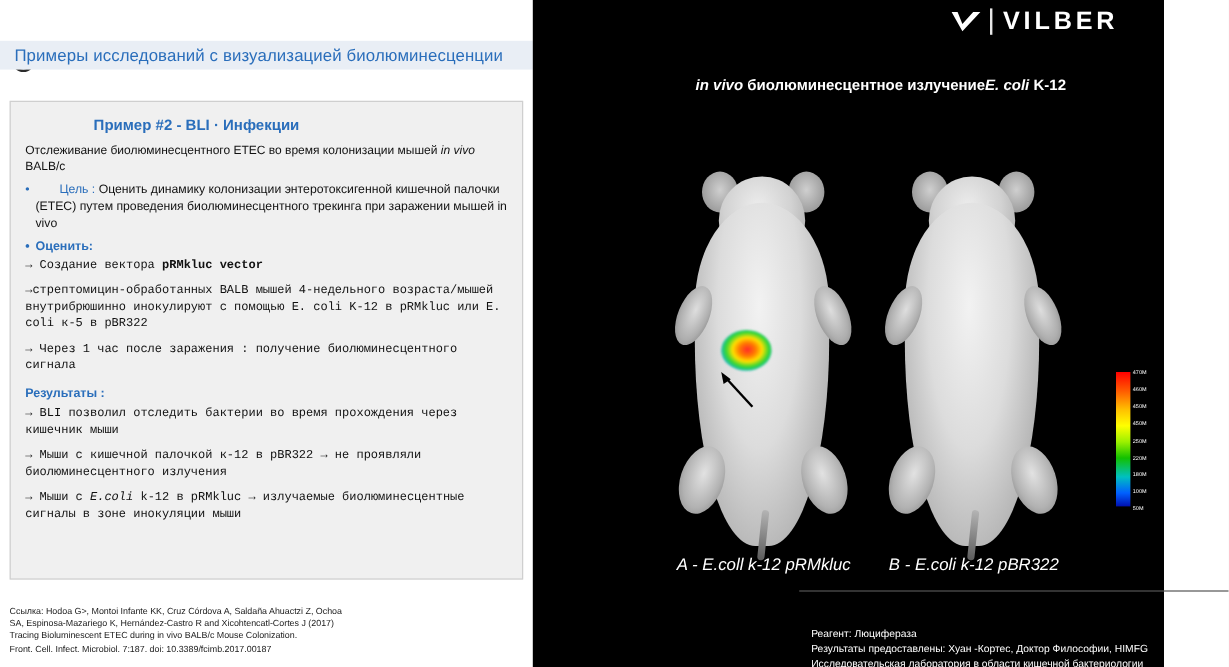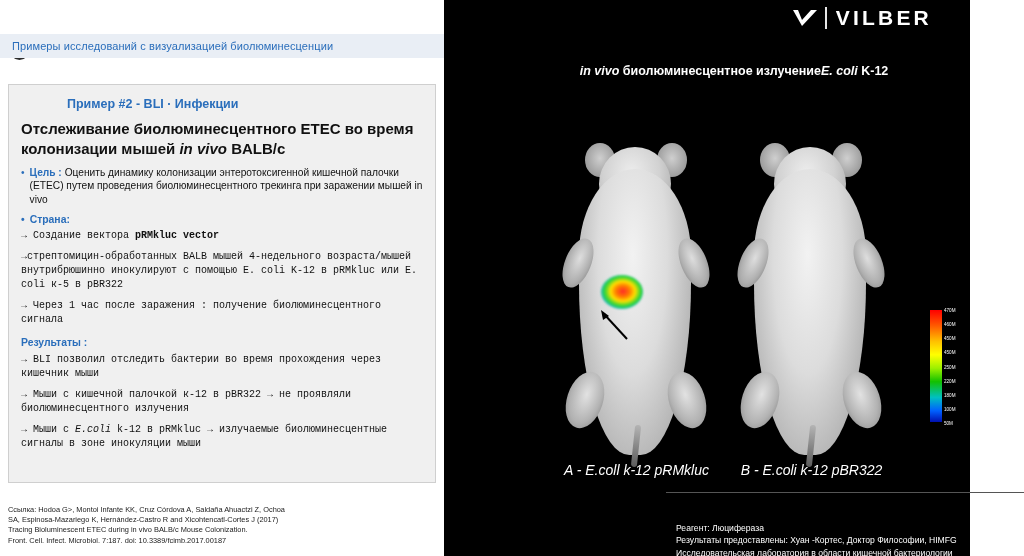--- a/index.html
+++ b/index.html
@@ -49,65 +49,66 @@
   }
   .subtitle-bar {
     position: absolute;
     left: 0; top: 34px;
     width: 444px; height: 24px;
     background: #e9eef5;
     display: flex;
     align-items: center;
   }
   .subtitle-bar span {
-    font-size: 11px;
+    font-size: 14px;
     color: #2a6ebb;
     margin-left: 12px;
     letter-spacing: 0.1px;
     white-space: nowrap;
   }
   .content-card {
     position: absolute;
     left: 8px; top: 84px;
     width: 428px; height: 399px;
     background: #f0f0f0;
     border: 1px solid #cfcfcf;
     box-sizing: border-box;
     padding: 10px 12px;
   }
   .card-title {
     font-size: 12.5px;
     font-weight: bold;
     color: #2a6ebb;
-    margin: 2px 0 8px 1px;
+    margin: 2px 0 8px 12px;
     padding-left: 45px;
   }
   .card-lead {
-    font-size: 15px;
+    font-size: 10px;
     color: #111;
-    font-weight: bold;
+    font-weight: normal;
     line-height: 1.35;
     margin-bottom: 6px;
   }
   .card-lead i { font-style: italic; }
   .bullet-row {
     display: flex;
     font-size: 10.2px;
     color: #111;
     line-height: 1.35;
     margin-bottom: 5px;
   }
   .bullet-dot {
     color: #2a6ebb;
     margin-right: 5px;
     flex: 0 0 auto;
   }
   .lbl-blue {
     color: #2a6ebb;
-    font-weight: bold;
+    font-weight: normal;
+    margin-left: 20px;
   }
   .sec-label {
     font-size: 10.4px;
     color: #2a6ebb;
     font-weight: bold;
     margin: 7px 0 4px 0;
   }
   .sec-label .dot { color: #2a6ebb; margin-right: 5px; }
   .arrow-line {
     font-size: 10px;
@@ -313,21 +314,21 @@
 
       <div class="bullet-row">
         <span class="bullet-dot">•</span>
         <span>
           <span class="lbl-blue">Цель :</span>
           <span>Оценить динамику колонизации энтеротоксигенной кишечной палочки (ETEC) путем проведения биолюминесцентного трекинга при заражении мышей in vivo</span>
         </span>
       </div>
 
       <div class="sec-label">
-        <span class="dot">•</span><span>Страна:</span>
+        <span class="dot">•</span><span>Оценить:</span>
       </div>
 
       <div class="arrow-line">
         <span>→ Создание вектора </span><b>pRMkluc vector</b>
       </div>
 
       <div class="arrow-line">→стрептомицин-обработанных BALB мышей 4-недельного возраста/мышей внутрибрюшинно инокулируют с помощью E. coli K-12 в pRMkluc или E. coli к-5 в pBR322</div>
       <div class="arrow-line">→ Через 1 час после заражения : получение биолюминесцентного сигнала</div>
 
       <div class="results-label">Результаты :</div>

